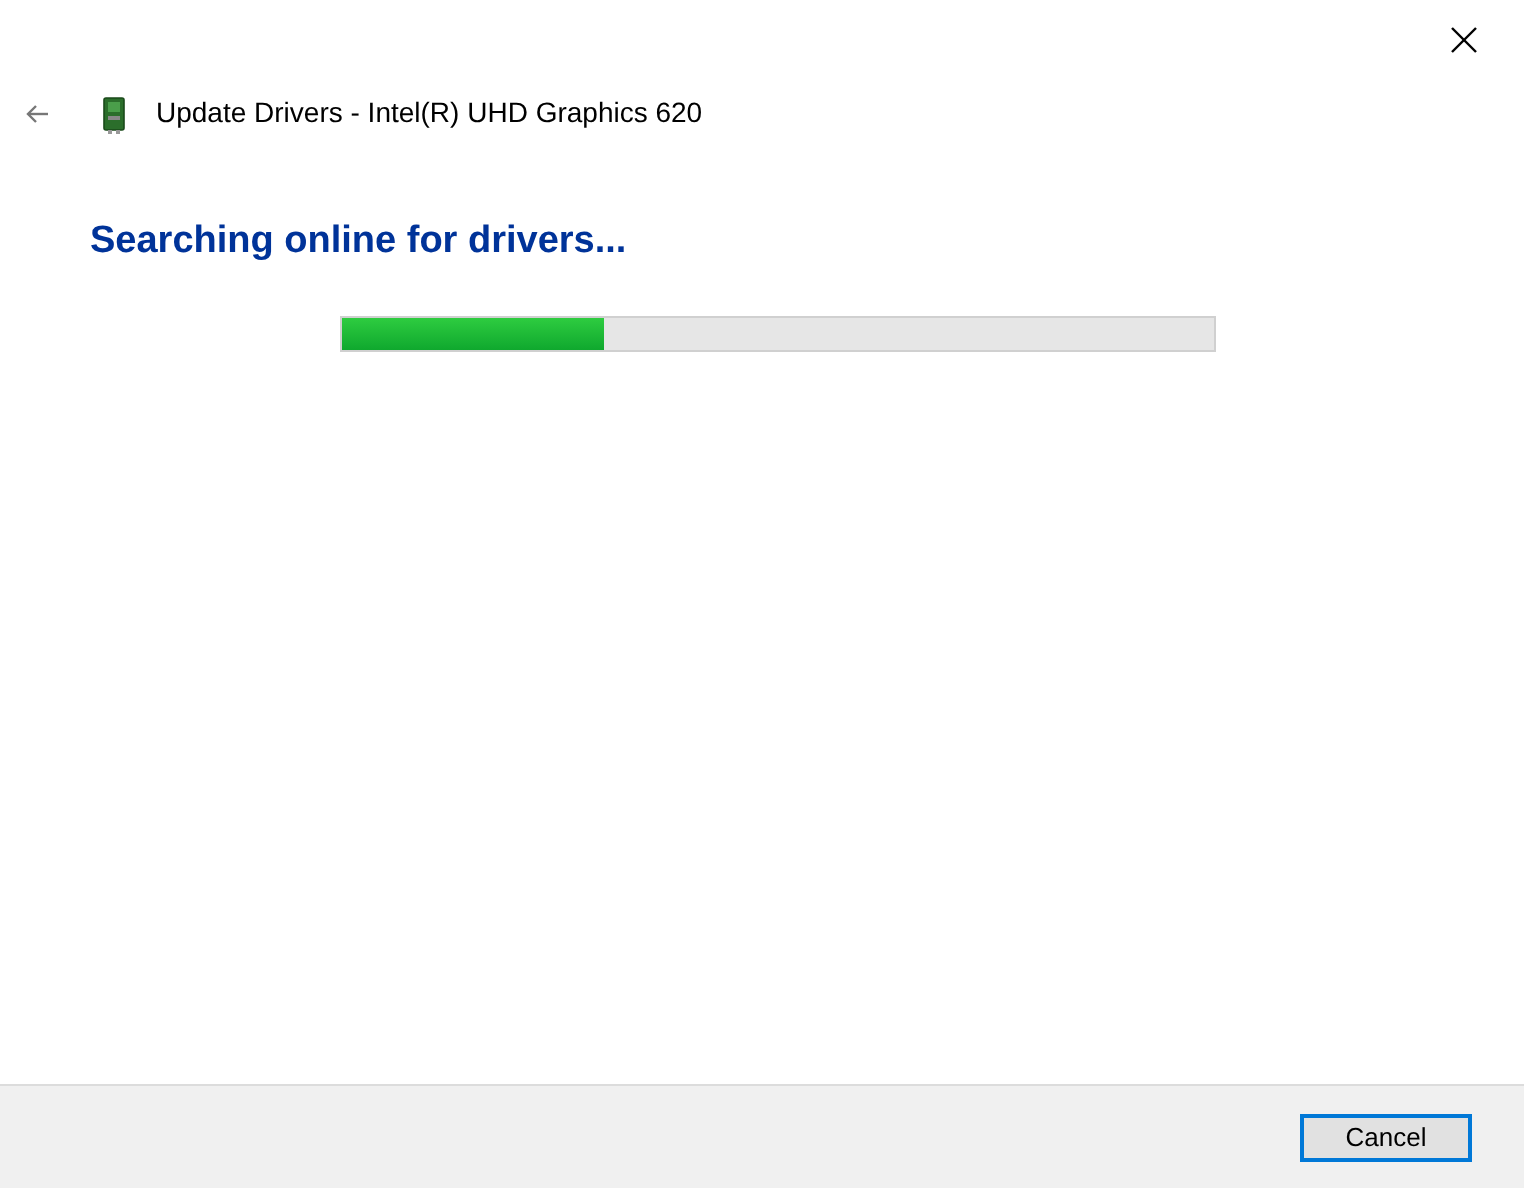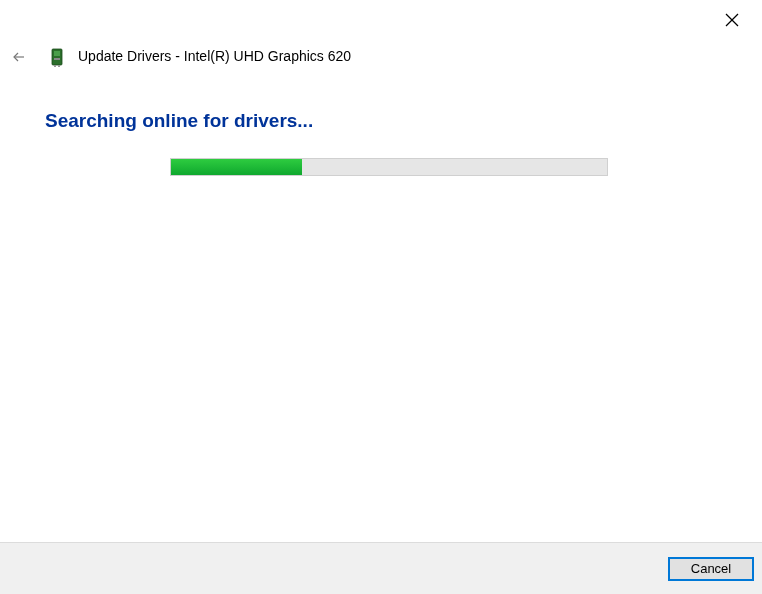--- a/index.html
+++ b/index.html
@@ -88,21 +88,21 @@
       position: absolute;
       bottom: 0;
       left: 0;
       right: 0;
       height: 52px;
       background: #f0f0f0;
       border-top: 1px solid #dcdcdc;
       display: flex;
       align-items: center;
       justify-content: flex-end;
-      padding-right: 8px;
+      padding-right: 26px;
     }
     .cancel-btn {
       min-width: 86px;
       height: 24px;
       background: #e1e1e1;
       border: 2px solid #0078d7;
       font-size: 13px;
       font-family: inherit;
       cursor: pointer;
       color: #000;

